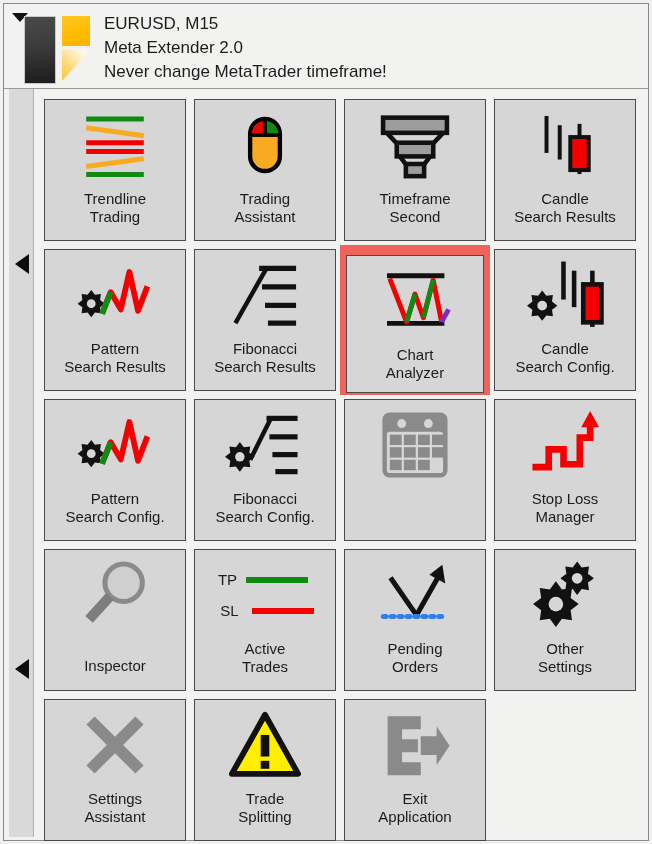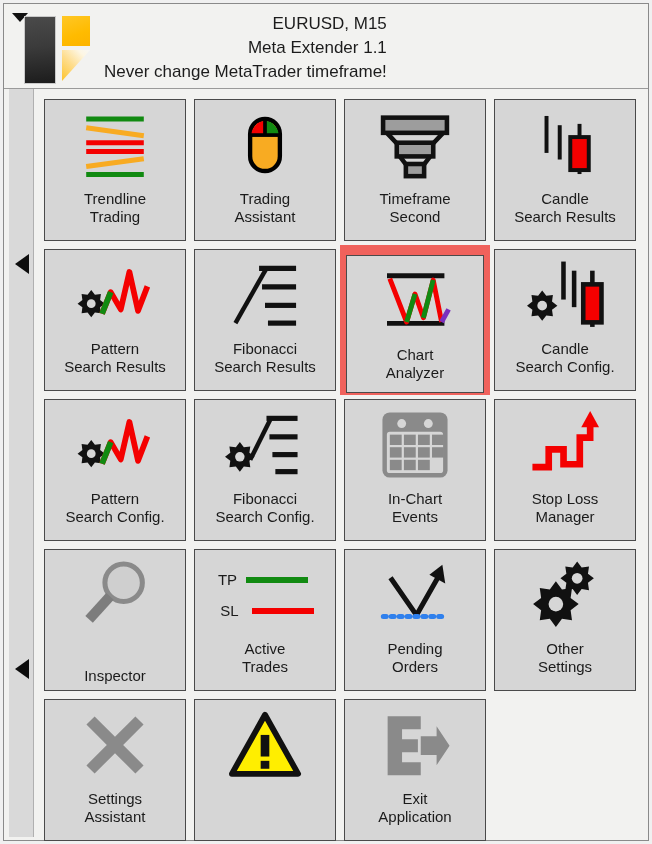--- a/index.html
+++ b/index.html
@@ -88,21 +88,21 @@
     transform: scaleY(-1);
   }
   .header-text {
     position: absolute;
     left: 100px;
     top: 8px;
     color: #1c1c1c;
     font-size: 17px;
     line-height: 24px;
   }
-  .header-text div { white-space: nowrap; text-align: right; }
+  .header-text div { white-space: nowrap; }
 
   
   .body-area {
     position: absolute;
     left: 0;
     top: 85px;
     width: 644px;
     height: 751px;
     background: #f2f2f0;
   }
@@ -209,21 +209,21 @@
 
     <div class="header">
       <div class="collapse-arrow"></div>
       <div class="logo">
         <div class="logo-bar"></div>
         <div class="logo-square"></div>
         <div class="logo-tri"></div>
       </div>
       <div class="header-text">
         <div>EURUSD, M15</div>
-        <div>Meta Extender 1.1</div>
+        <div>Meta Extender 2.0</div>
         <div>Never change MetaTrader timeframe!</div>
       </div>
     </div>
 
     <div class="body-area">
       <div class="sidebar">
         <div class="side-arrow a1"></div>
         <div class="side-arrow a2"></div>
       </div>
       <div class="grid" id="grid">
@@ -419,24 +419,20 @@
                   <rect x="73" y="36" width="16" height="14" fill="#8a8a8a"></rect>
                   <rect x="16" y="53" width="16" height="14" fill="#8a8a8a"></rect>
                   <rect x="35" y="53" width="16" height="14" fill="#8a8a8a"></rect>
                   <rect x="54" y="53" width="16" height="14" fill="#8a8a8a"></rect>
                   <rect x="73" y="53" width="16" height="14" fill="#8a8a8a"></rect>
                   <rect x="16" y="70" width="16" height="14" fill="#8a8a8a"></rect>
                   <rect x="35" y="70" width="16" height="14" fill="#8a8a8a"></rect>
                   <rect x="54" y="70" width="16" height="14" fill="#8a8a8a"></rect>
                 </svg>
               </div>
-              <div class="label">
-                <span>In-Chart</span>
-                <span>Events</span>
-              </div>
             </div>
           </div>
           <div class="cell">
             <div class="tile">
               <div class="icon-box">
                 <svg width="80" height="74" viewBox="0 0 100 100" xmlns="http://www.w3.org/2000/svg">
                   <polyline points="6,80 28,80 28,56 48,56 48,76 70,76 70,40 84,40 84,16" fill="none" stroke="#f40000" stroke-width="9" stroke-linejoin="miter"></polyline>
                   <polygon points="84,4 96,26 72,26" fill="#f40000"></polygon>
                 </svg>
               </div>
@@ -447,21 +443,21 @@
             </div>
           </div>
           <div class="cell">
             <div class="tile">
               <div class="icon-box">
                 <svg width="74" height="72" viewBox="0 0 100 100" xmlns="http://www.w3.org/2000/svg">
                   <circle cx="62" cy="33" r="26" fill="#cfcfcf" stroke="#8a8a8a" stroke-width="7"></circle>
                   <line x1="43" y1="52" x2="14" y2="84" stroke="#7d7d7d" stroke-width="14" stroke-linecap="butt"></line>
                 </svg>
               </div>
-              <div class="label" style="margin-top: 27px;">
+              <div class="label" style="margin-top: 17px;">
                 <span>Inspector</span>
               </div>
             </div>
           </div>
           <div class="cell">
             <div class="tile">
               <div class="icon-box">
                 <div style="display:flex;flex-direction:column;gap:14px;align-items:flex-start;">
                   <div style="display:flex;align-items:center;gap:7px;">
                     <span style="font-size:15px;color:#1b1b1b;width:22px;text-align:center;">TP</span>
@@ -525,20 +521,24 @@
           </div>
           <div class="cell">
             <div class="tile">
               <div class="icon-box">
                 <svg width="78" height="72" viewBox="0 0 100 100" xmlns="http://www.w3.org/2000/svg">
                   <polygon points="50,8 96,90 4,90" fill="#ffee00" stroke="#111" stroke-width="8" stroke-linejoin="round"></polygon>
                   <rect x="44" y="36" width="12" height="30" fill="#111"></rect>
                   <rect x="44" y="72" width="12" height="11" fill="#111"></rect>
                 </svg>
               </div>
+              <div class="label">
+                <span>Trade</span>
+                <span>Splitting</span>
+              </div>
             </div>
           </div>
           <div class="cell">
             <div class="tile">
               <div class="icon-box">
                 <svg width="76" height="72" viewBox="0 0 100 100" xmlns="http://www.w3.org/2000/svg">
                   <path d="M12 10 L58 10 L58 28 L32 28 L32 42 L54 42 L54 60 L32 60 L32 74 L58 74 L58 92 L12 92 Z" fill="#8a8a8a"></path>
                   <path d="M58 38 L80 38 L80 24 L98 51 L80 78 L80 64 L58 64 Z" fill="#8a8a8a"></path>
                 </svg>
               </div>

